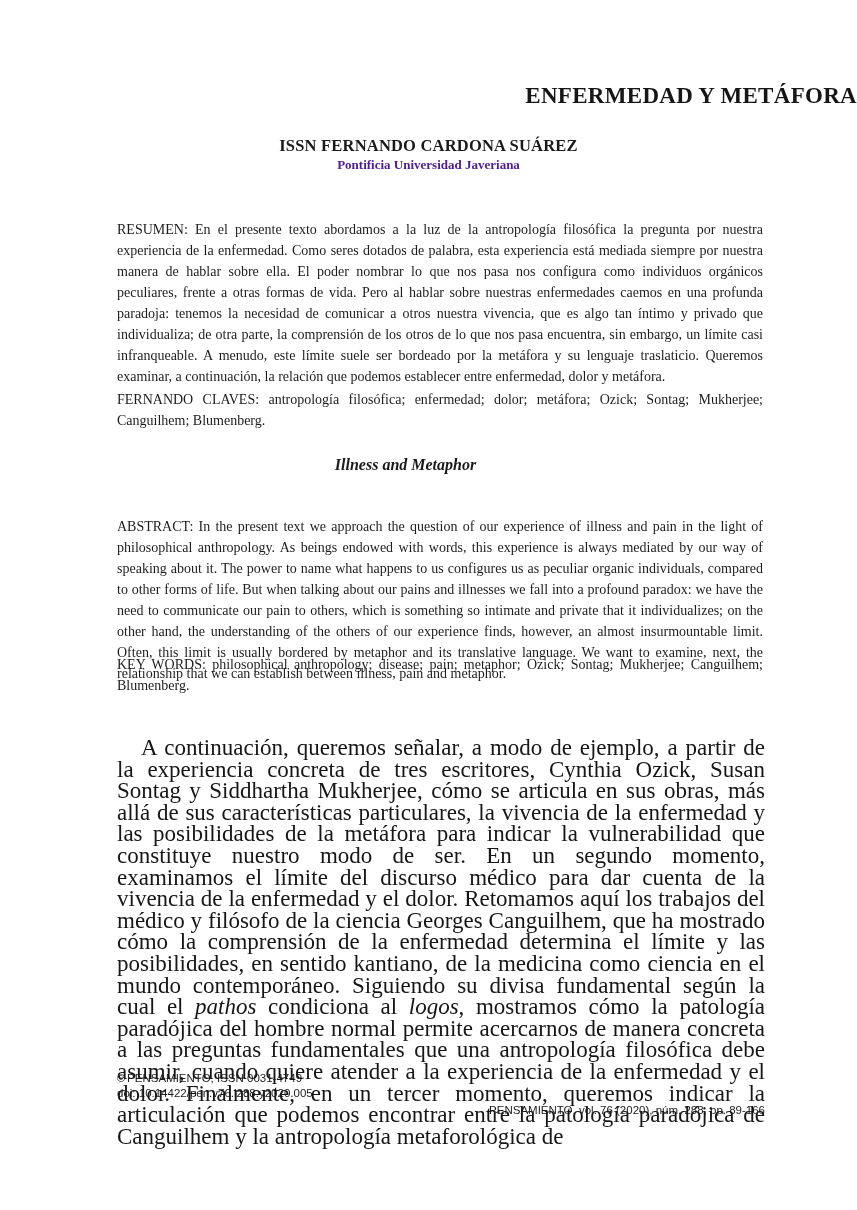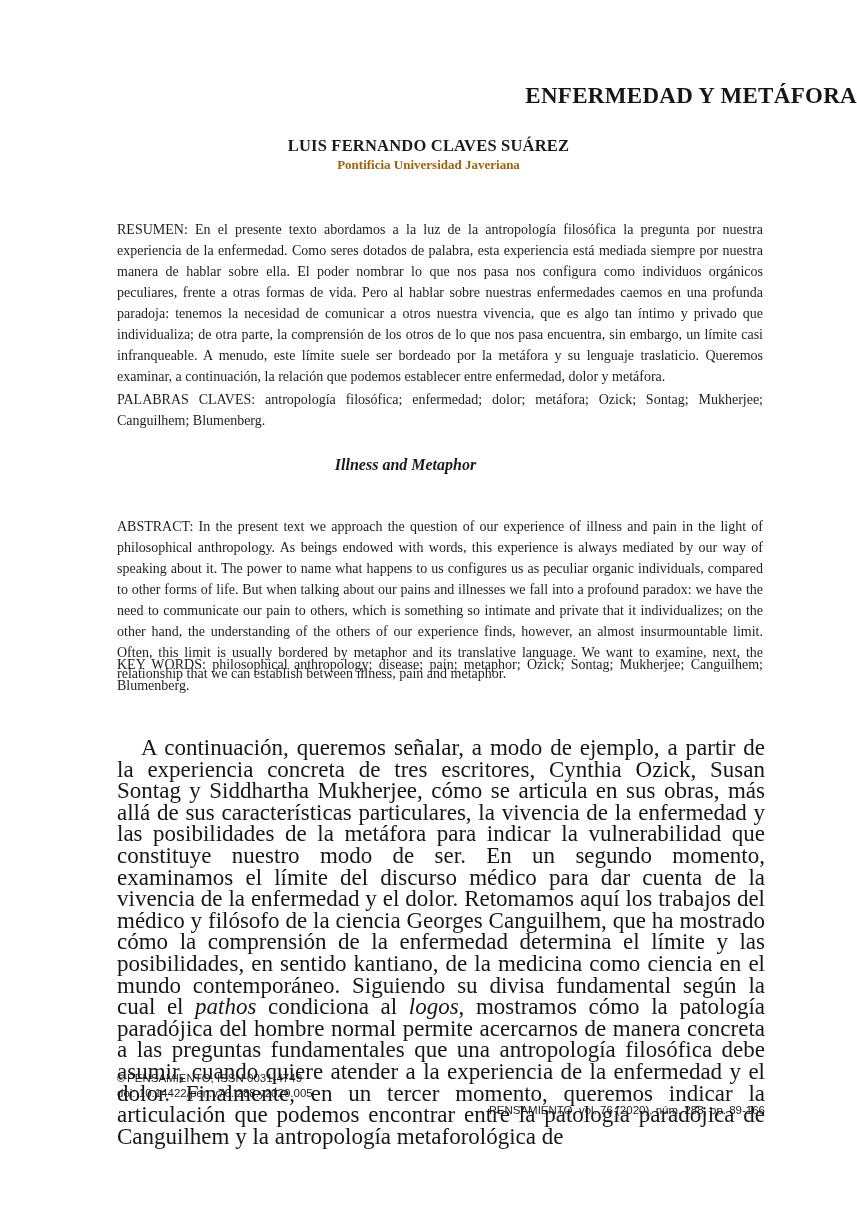--- a/index.html
+++ b/index.html
@@ -47,21 +47,21 @@
     }
     .affiliation {
       position: absolute;
       top: 157px;
       left: 0;
       width: 857px;
       text-align: center;
       font-family: "Liberation Serif", serif;
       font-weight: bold;
       font-size: 13px;
-      color: #a16207;
+      color: #4c1d95;
     }
     .abstract-block {
       position: absolute;
       left: 117px;
       width: 646px;
       font-family: Liberation Serif, serif;
       font-size: 14px;
       line-height: 21px;
       text-align: justify;
       color: #1c1c1c;
@@ -124,26 +124,26 @@
       font-size: 11px;
       margin-right: 2px;
     }
   </style>
 </head>
 <body>
 
 <div class="page">
 
   <h1 class="title">ENFERMEDAD Y METÁFORA</h1>
-  <div class="author">LUIS FERNANDO CLAVES SUÁREZ</div>
+  <div class="author">ISSN FERNANDO CARDONA SUÁREZ</div>
   <div class="affiliation">Pontificia Universidad Javeriana</div>
 
   <p class="abstract-block" id="resumen"><span class="lead">RESUMEN:</span> <span>En el presente texto abordamos a la luz de la antropología filosófica la pregunta por nuestra experiencia de la enfermedad. Como seres dotados de palabra, esta experiencia está mediada siempre por nuestra manera de hablar sobre ella. El poder nombrar lo que nos pasa nos configura como individuos orgánicos peculiares, frente a otras formas de vida. Pero al hablar sobre nuestras enfermedades caemos en una profunda paradoja: tenemos la necesidad de comunicar a otros nuestra vivencia, que es algo tan íntimo y privado que individualiza; de otra parte, la comprensión de los otros de lo que nos pasa encuentra, sin embargo, un límite casi infranqueable. A menudo, este límite suele ser bordeado por la metáfora y su lenguaje traslaticio. Queremos examinar, a continuación, la relación que podemos establecer entre enfermedad, dolor y metáfora.</span></p>
 
-  <p class="abstract-block" id="palabras"><span class="lead">PALABRAS CLAVES:</span> <span>antropología filosófica; enfermedad; dolor; metáfora; Ozick; Sontag; Mukherjee; Canguilhem; Blumenberg.</span></p>
+  <p class="abstract-block" id="palabras"><span class="lead">FERNANDO CLAVES:</span> <span>antropología filosófica; enfermedad; dolor; metáfora; Ozick; Sontag; Mukherjee; Canguilhem; Blumenberg.</span></p>
 
   <div class="en-title">Illness and Metaphor</div>
 
   <p class="abstract-block" id="abstract-en"><span class="lead">ABSTRACT:</span> <span>In the present text we approach the question of our experience of illness and pain in the light of philosophical anthropology. As beings endowed with words, this experience is always mediated by our way of speaking about it. The power to name what happens to us configures us as peculiar organic individuals, compared to other forms of life. But when talking about our pains and illnesses we fall into a profound paradox: we have the need to communicate our pain to others, which is something so intimate and private that it individualizes; on the other hand, the understanding of the others of our experience finds, however, an almost insurmountable limit. Often, this limit is usually bordered by metaphor and its translative language. We want to examine, next, the relationship that we can establish between illness, pain and metaphor.</span></p>
 
   <p class="abstract-block" id="keywords"><span class="lead">KEY WORDS:</span> <span>philosophical anthropology; disease; pain; metaphor; Ozick; Sontag; Mukherjee; Canguilhem; Blumenberg.</span></p>
 
   <p class="body-text"><span>A continuación, queremos señalar, a modo de ejemplo, a partir de la experiencia concreta de tres escritores, Cynthia Ozick, Susan Sontag y Siddhartha Mukherjee, cómo se articula en sus obras, más allá de sus características particulares, la vivencia de la enfermedad y las posibilidades de la metáfora para indicar la vulnerabilidad que constituye nuestro modo de ser. En un segundo momento, examinamos el límite del discurso médico para dar cuenta de la vivencia de la enfermedad y el dolor. Retomamos aquí los trabajos del médico y filósofo de la ciencia Georges Canguilhem, que ha mostrado cómo la comprensión de la enfermedad determina el límite y las posibilidades, en sentido kantiano, de la medicina como ciencia en el mundo contemporáneo. Siguiendo su divisa fundamental según la cual el </span><em>pathos</em><span> condiciona al </span><em>logos</em><span>, mostramos cómo la patología paradójica del hombre normal permite acercarnos de manera concreta a las preguntas fundamentales que una antropología filosófica debe asumir, cuando quiere atender a la experiencia de la enfermedad y el dolor. Finalmente, en un tercer momento, queremos indicar la articulación que podemos encontrar entre la patología paradójica de Canguilhem y la antropología metaforológica de</span></p>
 
   <div class="footer-left">

